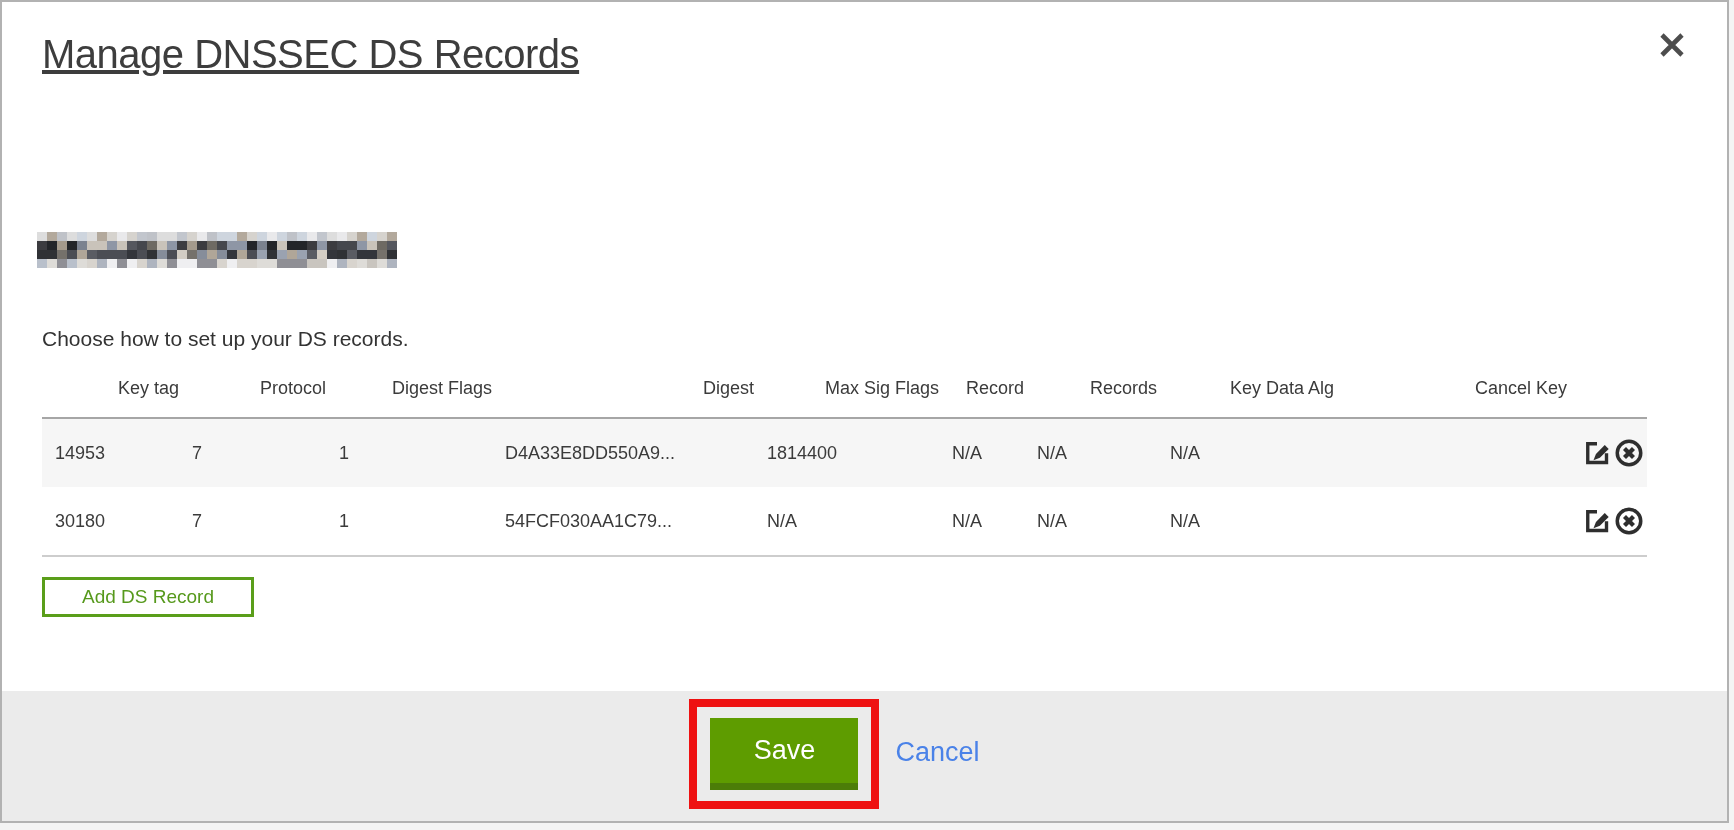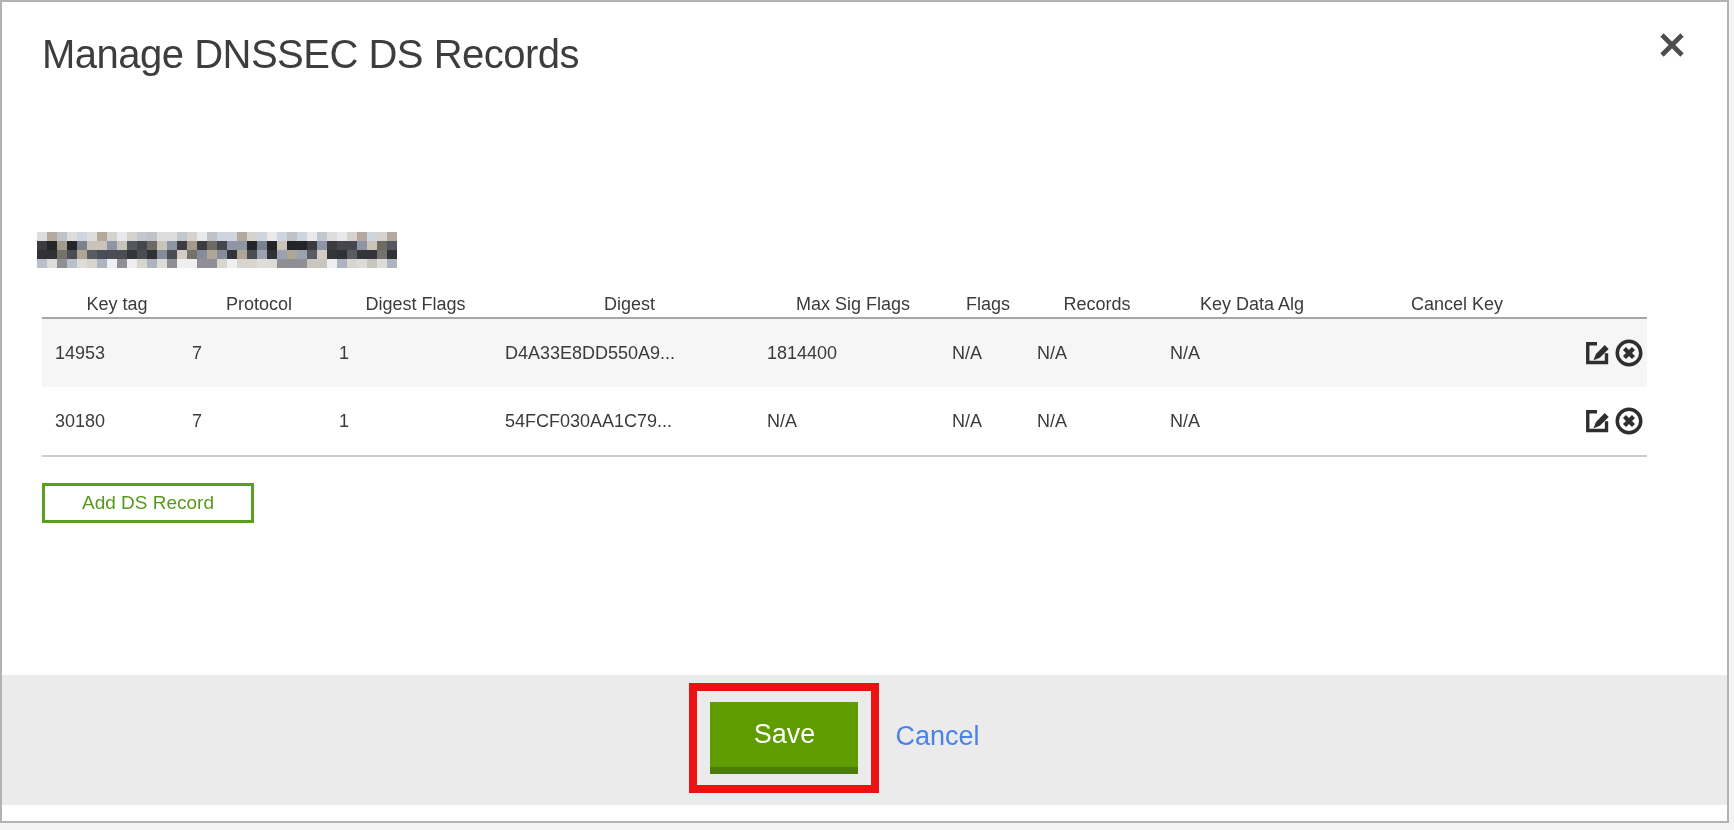--- a/index.html
+++ b/index.html
@@ -20,20 +20,21 @@
     position:absolute; top:26px; right:38px;
     width:34px; height:34px;
     background:none; border:none; cursor:pointer;
     display:flex; align-items:center; justify-content:center;
   }
   .page-title {
     margin:28px 0 0 40px;
     font-size:40px; line-height:48px;
     font-weight:400; letter-spacing:-0.5px;
     color:#3d3d3d;
+    text-decoration:underline;
   }
   .redacted-domain {
     margin:154px 0 0 35px;
     width:360px; height:36px;
     display:grid;
     grid-template-columns:repeat(36,10px);
     grid-template-rows:repeat(4,9px);
   }
   .redacted-domain i { display:block; }
   .instruction {
@@ -41,52 +42,52 @@
     font-size:21px; line-height:26px;
     color:#333333;
   }
   table.ds-table {
     margin:0 0 0 40px;
     width:1605px;
     border-collapse:collapse;
     table-layout:fixed;
   }
   .ds-table th {
-    text-align:center; font-weight:400;
+    text-align:right; font-weight:400;
     font-size:18px; color:#3b3b3b;
-    padding:26px 0 2px 13px;
+    padding:26px 0 18px 13px;
     white-space:nowrap; overflow:hidden;
   }
   .ds-table thead tr { border-bottom:2px solid #a6a6a6; }
   .ds-table td {
     font-size:18px; color:#3b3b3b;
     height:69px; vertical-align:middle;
     padding:0 0 0 13px;
     white-space:nowrap; overflow:hidden;
   }
   .ds-table tbody tr:nth-child(odd) { background:#f6f6f6; }
   .ds-table tbody tr:last-child { border-bottom:2px solid #cdcdcd; }
   .ds-table td.actions { text-align:right; padding-right:13px; }
   .icon-btn {
     background:none; border:none; padding:0; margin:0 0 0 2px;
     cursor:pointer; vertical-align:middle; line-height:0;
   }
   .add-btn {
     display:block;
-    margin:26px 0 0 40px;
+    margin:20px 0 0 40px;
     width:212px; height:40px;
     background:#ffffff;
     border:3px solid #5a9e1a;
     color:#56991c;
     font-size:19px;
     font-family:inherit;
     cursor:pointer;
   }
   .footer {
-    position:absolute; left:0; right:0; bottom:16px;
+    position:absolute; left:0; right:0; bottom:0;
     height:130px;
     background:#ebebeb;
   }
   .footer-inner {
     display:flex; justify-content:center; align-items:flex-start;
     transform:translateX(-30px);
   }
   .annotation-box {
     margin-top:8px;
     border:8px solid #ee1111;
@@ -265,20 +266,21 @@
       <i style="background: rgb(201, 197, 191);"></i>
       <i style="background: rgb(239, 239, 241);"></i>
       <i style="background: rgb(174, 180, 191);"></i>
       <i style="background: rgb(216, 212, 206);"></i>
       <i style="background: rgb(222, 220, 216);"></i>
       <i style="background: rgb(201, 197, 191);"></i>
       <i style="background: rgb(222, 220, 216);"></i>
       <i style="background: rgb(174, 180, 191);"></i>
     </div>
 
+  <p class="instruction">Choose how to set up your DS records.</p>
 
   <table class="ds-table">
     <colgroup>
       <col style="width:137px">
         <col style="width:147px">
         <col style="width:166px">
       <col style="width:262px">
         <col style="width:185px">
         <col style="width:85px">
       <col style="width:133px">
@@ -286,21 +288,21 @@
         <col style="width:233px">
       <col style="width:80px">
     </colgroup>
     <thead>
         <tr>
           <th>Key tag</th>
           <th>Protocol</th>
           <th>Digest Flags</th>
           <th>Digest</th>
           <th>Max Sig Flags</th>
-          <th>Flags</th>
+          <th>Record</th>
           <th>Records</th>
           <th>Key Data Alg</th>
           <th>Cancel Key</th>
           <th></th>
         </tr>
       </thead>
     <tbody>
         <tr>
           <td>14953</td>
           <td>7</td>

